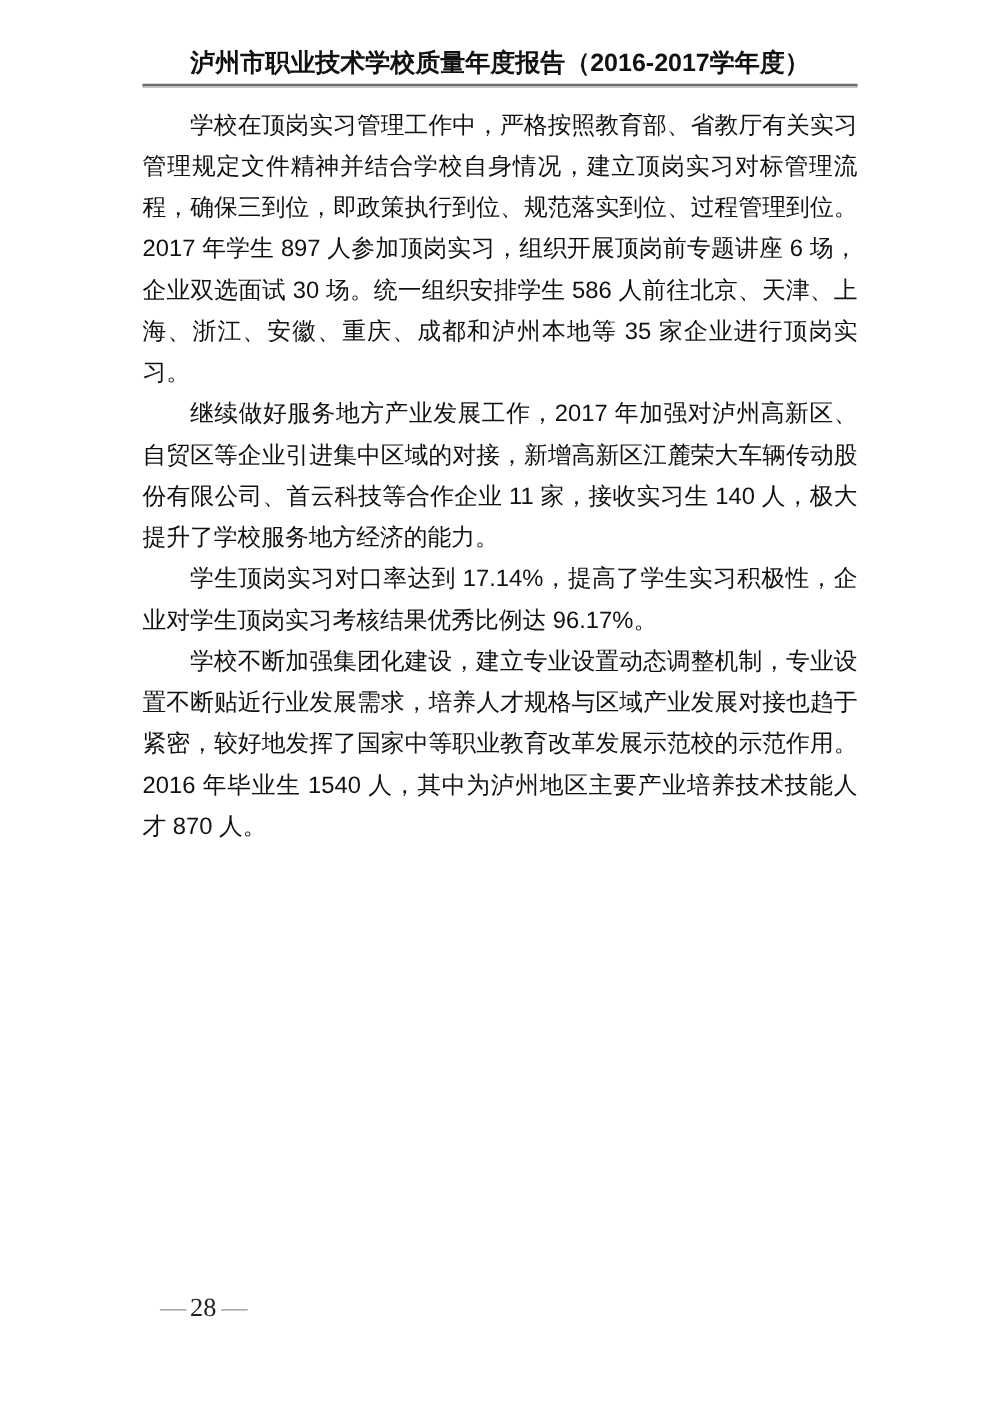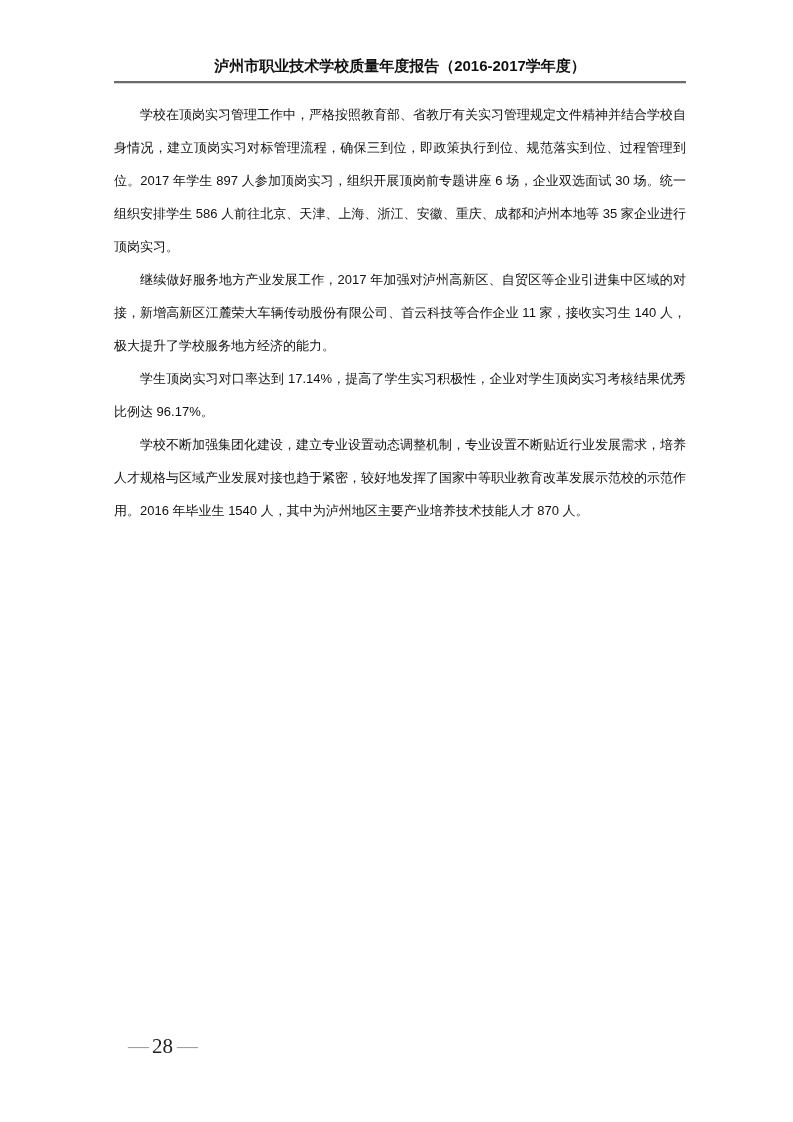--- a/index.html
+++ b/index.html
@@ -6,25 +6,25 @@
   .page {
     position: relative;
     width: 793px;
     height: 1122px;
     background: #ffffff;
     font-family: "Liberation Sans", sans-serif;
     color: #111111;
     overflow: hidden;
   }
   .header-title {
-    padding-top: 55px;
+    padding-top: 41px;
     width: 572px;
     margin: 0 auto 0 114px;
     text-align: center;
-    font-size: 15px;
+    font-size: 20px;
     font-weight: 700;
     line-height: 21px;
     color: #111111;
   }
   .header-rule {
     width: 572px;
     margin: 5px 0 14px 114px;
     height: 2px;
     background: #6b6b6b;
     border-bottom: 1px solid #d8d8d8;
@@ -34,21 +34,21 @@
     width: 572px;
   }
   .content h2 {
     font-size: 20px;
     font-weight: 700;
     line-height: 30px;
     margin: 1px 0 5px 0;
     color: #111111;
   }
   .content p {
-    font-size: 13px;
+    font-size: 19px;
     line-height: 33px;
     margin: 0;
     text-align: justify;
     text-indent: 2em;
     color: #111111;
   }
   .mt-gap { margin-top: 36px !important; }
   .footer {
     position: absolute;
     left: 128px;

